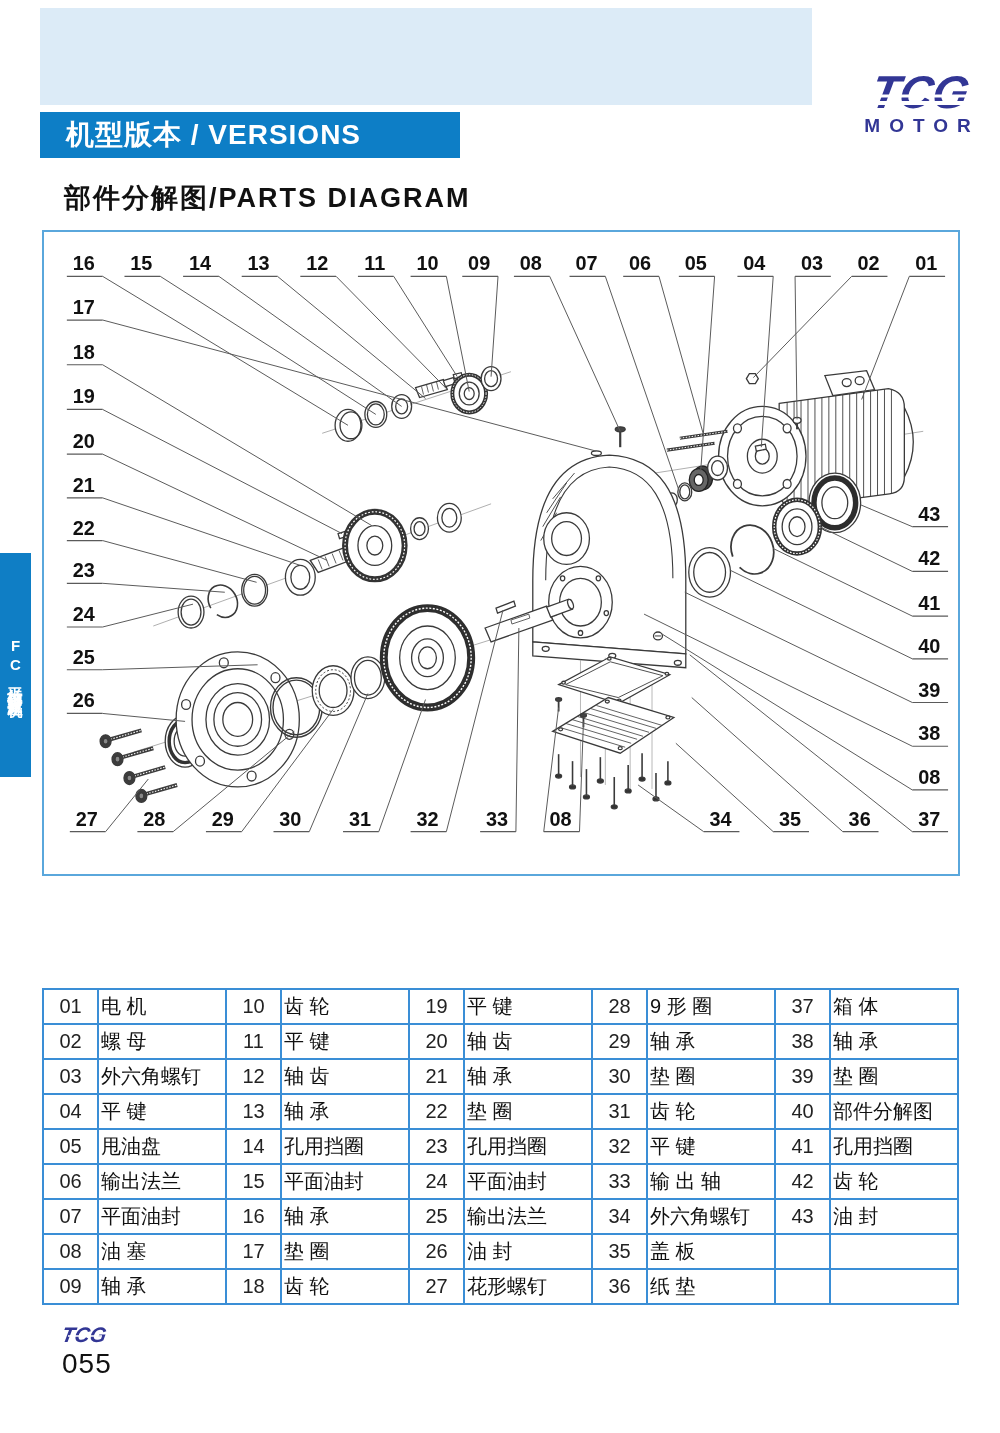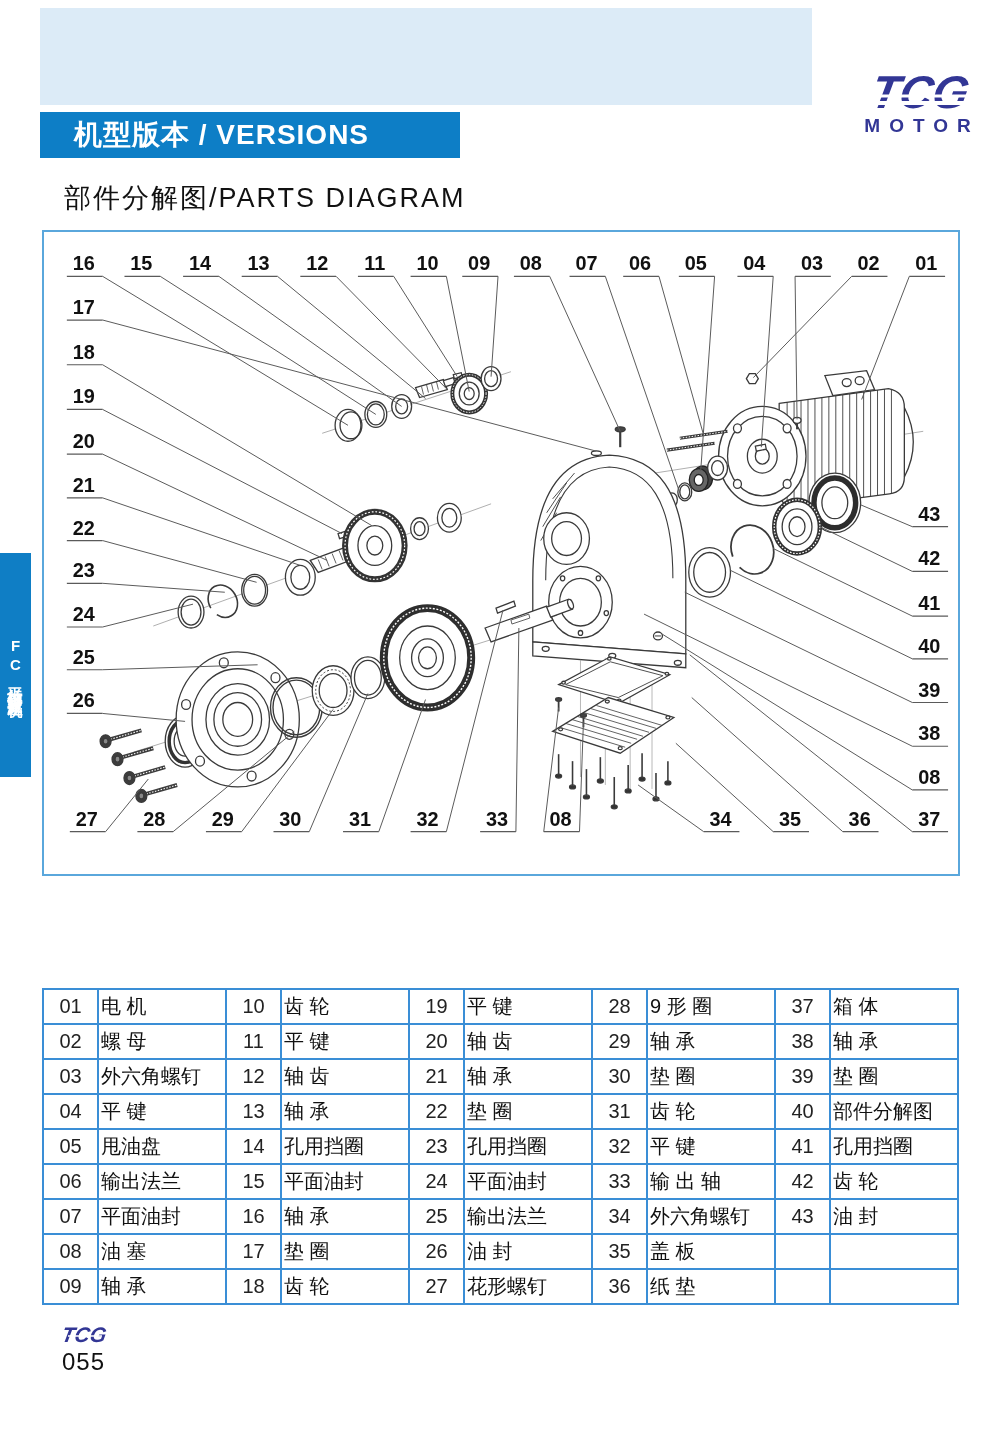--- a/index.html
+++ b/index.html
@@ -1,42 +1,42 @@
 <!DOCTYPE html>
 <html><head>
 <meta charset="utf-8">
 <style>
   html,body{margin:0;padding:0;background:#fff;}
   .page{position:relative;width:1000px;height:1433px;background:#fff;overflow:hidden;
         font-family:"Liberation Sans","DejaVu Sans",sans-serif;color:#1a1a1a;}
   .banner{position:absolute;left:40px;top:8px;width:772px;height:97px;background:#dcebf7;}
   .brand{position:absolute;left:843px;top:66px;}
   .header-bar{position:absolute;left:40px;top:112px;width:420px;height:46px;background:#0d7ec6;
-        color:#fff;font-size:28px;font-weight:bold;line-height:46px;padding-left:34px;
+        color:#fff;font-size:28px;font-weight:bold;line-height:46px;padding-left:26px;
         box-sizing:border-box;letter-spacing:1px;}
-  .h-title{position:absolute;left:64px;font-size:27px;font-weight:normal;letter-spacing:2px;color:#111;}
+  .h-title{position:absolute;left:64px;font-size:27px;font-weight:bold;letter-spacing:2px;color:#111;}
   .t1{top:180px;}
   .t2{top:938px;}
   .diagram-box{position:absolute;left:42px;top:230px;width:918px;height:646px;
         border:2px solid #5aa7dc;box-sizing:border-box;background:#fff;}
   .diagram-box svg{width:100%;height:100%;display:block;}
   .co{font-family:"Liberation Sans",sans-serif;font-size:20px;font-weight:bold;fill:#111;text-anchor:middle;}
   .side-tab{position:absolute;left:0;top:553px;width:31px;height:224px;background:#0f7ec5;
         display:flex;align-items:center;justify-content:center;}
   .side-tab span{writing-mode:vertical-lr;text-orientation:upright;color:#fff;font-size:15px;
         font-weight:bold;letter-spacing:2px;line-height:1;}
   table.parts-table{position:absolute;left:42px;top:988px;width:916px;border-collapse:collapse;
         table-layout:fixed;}
   table.parts-table td{border:2px solid #3a8ed6;height:33px;font-size:20px;padding:0 2px;
         overflow:hidden;white-space:nowrap;}
   td.num{text-align:center;color:#222;}
   td.name{color:#111;font-weight:500;}
   col.c-num{width:55px;} col.c-name{width:128px;}
   .footer-logo{position:absolute;left:64px;top:1324px;}
-  .page-num{position:absolute;left:62px;top:1348px;font-size:24px;color:#111;letter-spacing:1px;}
+  .page-num{position:absolute;left:62px;top:1348px;font-size:28px;color:#111;letter-spacing:1px;}
   .brand-tcg{font-family:"Liberation Sans",sans-serif;font-size:46px;font-weight:bold;font-style:italic;}
   .brand-motor{font-family:"Liberation Sans",sans-serif;font-size:19px;font-weight:bold;letter-spacing:9px;}
   .ftr-tcg{font-family:"Liberation Sans",sans-serif;font-size:21px;font-weight:bold;font-style:italic;}
 </style>
 </head>
 <body>
 
 <div class="page">
 
   <div class="banner"></div>

